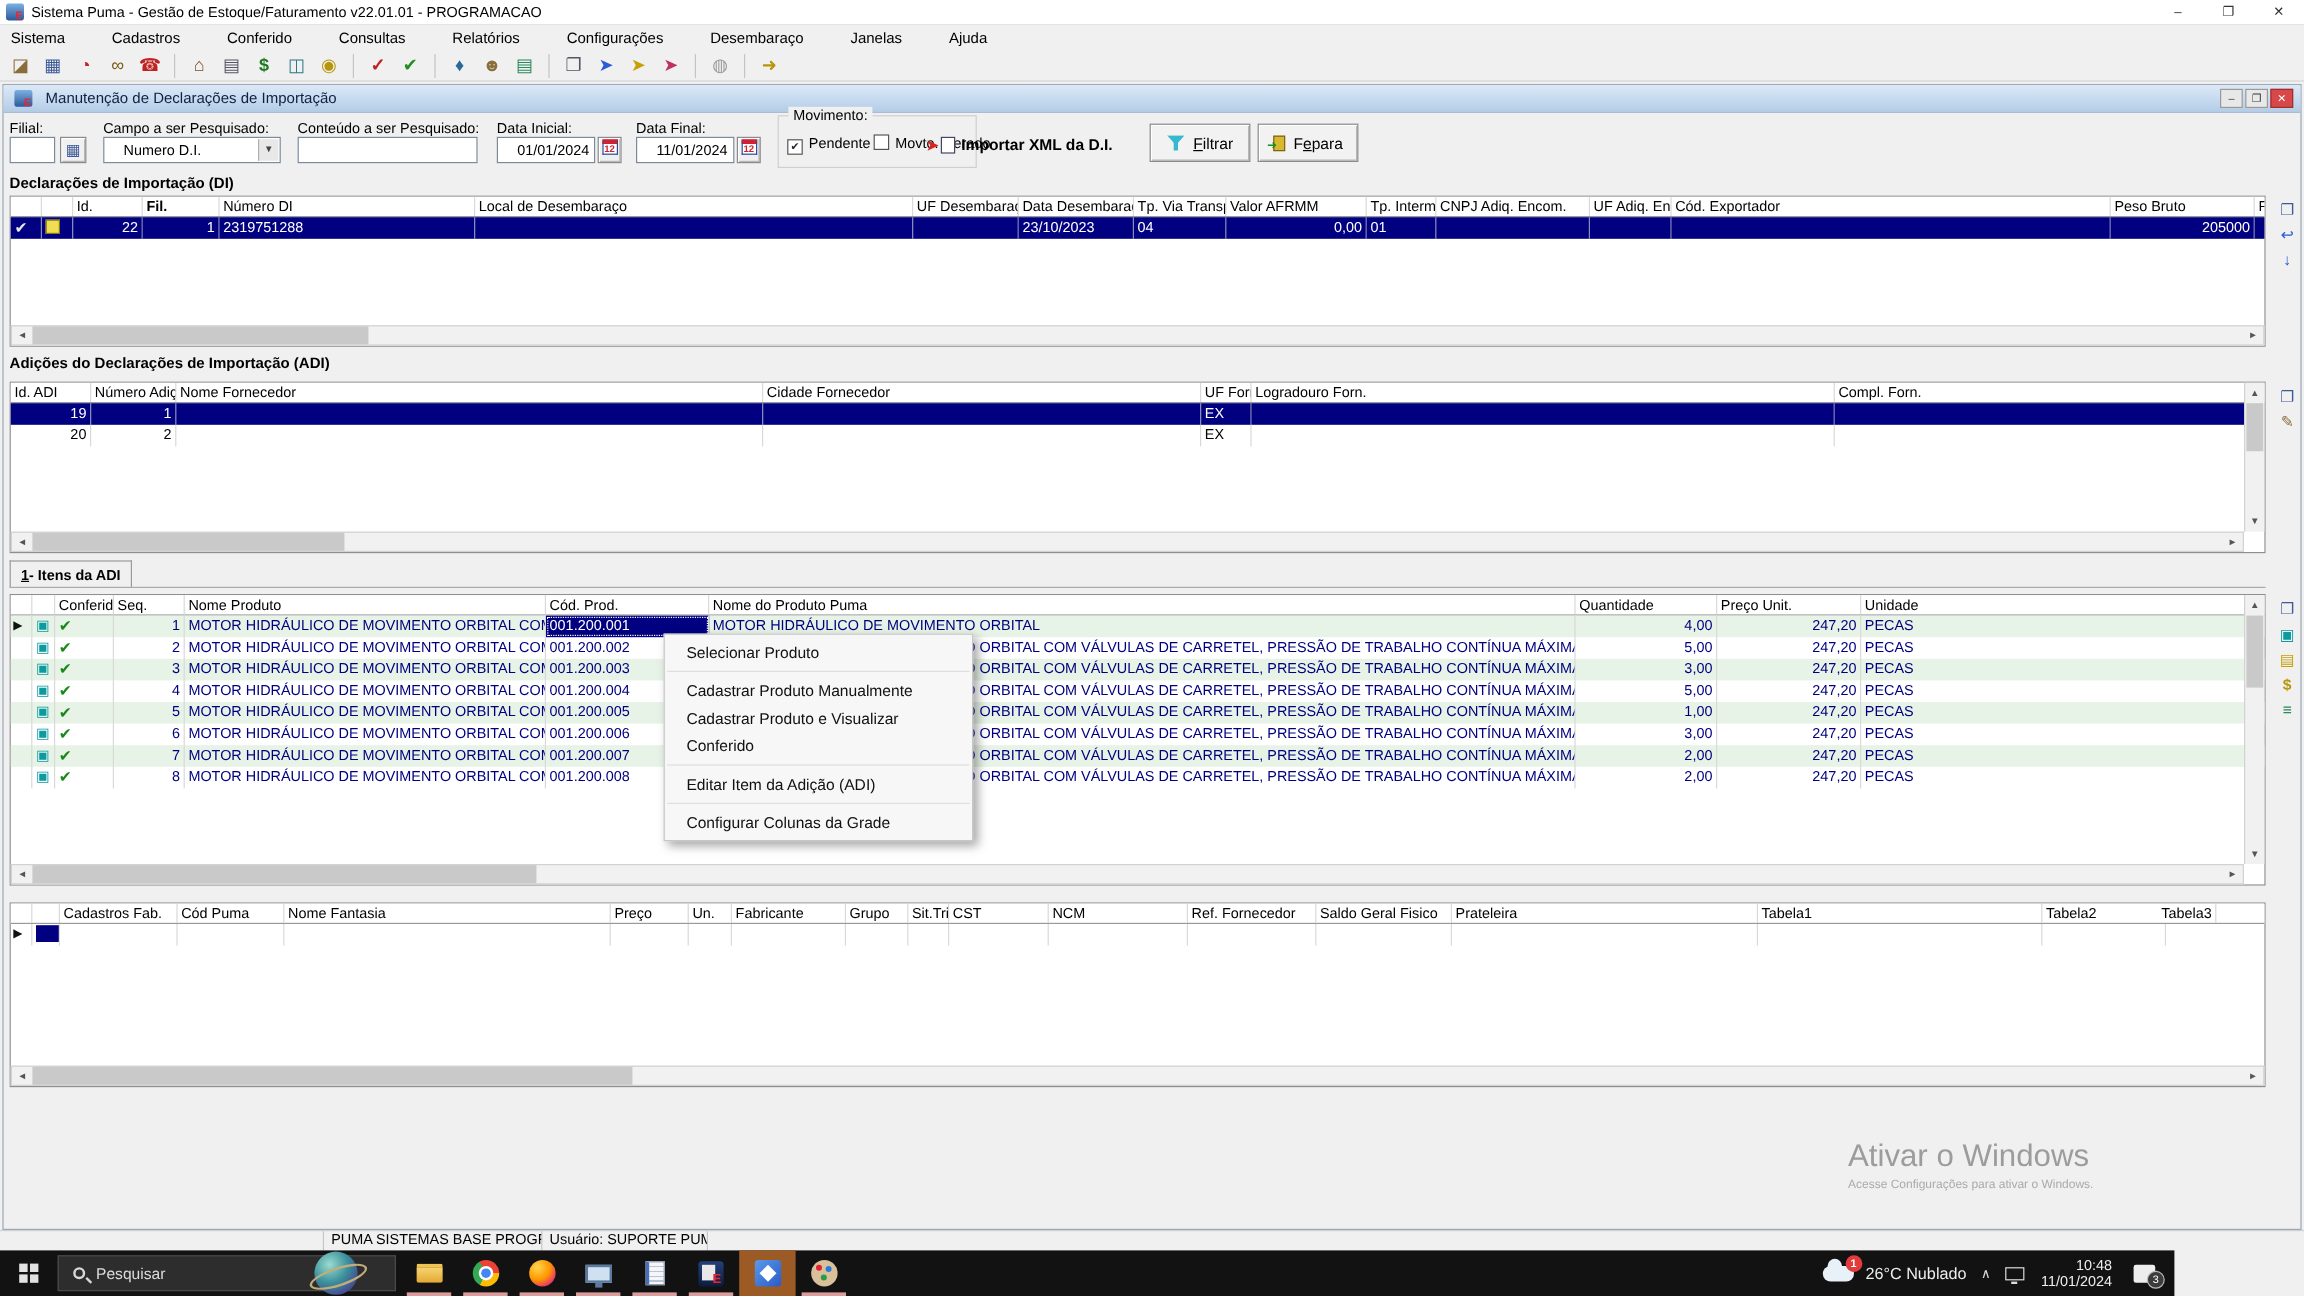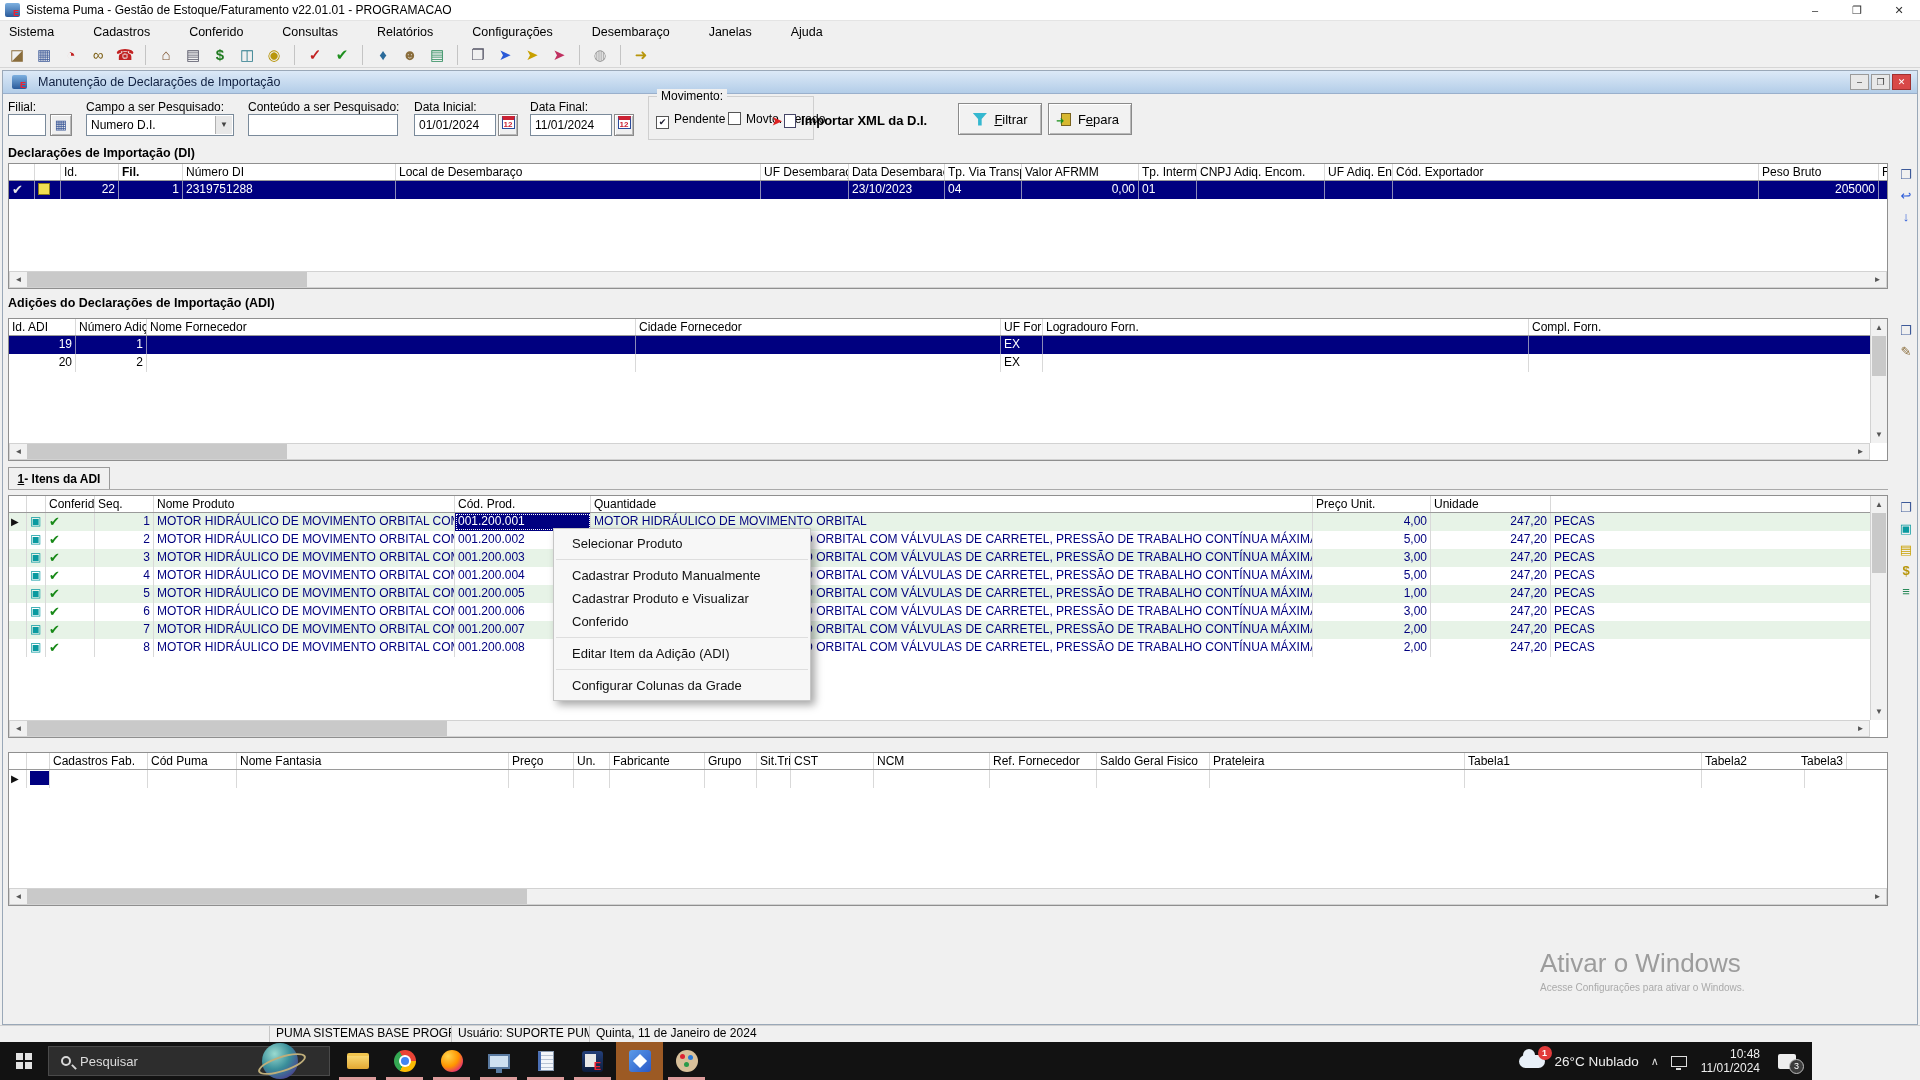--- a/index.html
+++ b/index.html
@@ -18,21 +18,21 @@
 .tsep{width:1px;height:20px;background:#c4c4c4;margin:0 4px}
 
 .mdiwin{position:absolute;left:2px;top:70px;width:1916px;height:955px;border:1px solid #9aa8b8;background:#f0f0f0}
 .mtb{position:absolute;left:3px;top:71px;width:1914px;height:23px;background:linear-gradient(#dce9f7,#b3cde8);border-bottom:1px solid #9ab0cc;display:flex;align-items:center;padding-left:4px}
 .mtb .t{font-size:12.5px;color:#102040;margin-left:5px}
 .mcbs{position:absolute;right:6px;top:3px;display:flex;gap:2px}
 .mcb{width:19px;height:16px;background:#e8e8e8;border:1px solid #9a9a9a;font-size:9px;line-height:14px;text-align:center;color:#333}
 .mcb.close{background:#d84848;color:#fff;border-color:#a03030}
 
 .flabel{position:absolute;font-size:12px;color:#000}
-.inp{position:absolute;background:#fff;border:1px solid #7a8a9a;padding:1px 4px;font-size:12px;line-height:18px;overflow:hidden;white-space:nowrap}
+.inp{position:absolute;background:#fff;border:1px solid #7a8a9a;padding:1px 16px;font-size:12px;line-height:18px;overflow:hidden;white-space:nowrap}
 .combo .arr{position:absolute;right:1px;top:1px;bottom:1px;width:17px;background:#e8e8e8;border-left:1px solid #b0b0b0;font-size:8px;line-height:18px;text-align:center;color:#444}
 .rbtn{position:absolute;background:#f0f0f0;border:1px solid #8a8a8a;box-shadow:inset 1px 1px 0 #fff,inset -1px -1px 0 #b8b8b8;text-align:center}
 .calface{display:block;margin:1px auto 0;width:13px;height:13px;background:#fff;border:1px solid #2a4a9a;border-top:4px solid #c23;font-size:8px;line-height:9px;color:#c23;font-weight:bold}
 .fset{position:absolute;border:1px solid #cfcfcf}
 .fleg{position:absolute;top:-8px;left:8px;background:#f0f0f0;padding:0 4px;font-size:12px}
 .cb{width:13px;height:13px;border:1px solid #555;background:#fff;display:inline-block;text-align:center;line-height:11px;font-size:11px;color:#222;vertical-align:-2px;margin-right:5px}
 .cbrow{position:absolute;font-size:12px;white-space:nowrap}
 .implink{position:absolute;display:flex;align-items:center;gap:5px;font-weight:bold;font-size:13px}
 .impdoc{width:12px;height:14px;background:#fff;border:1px solid #446;position:relative}
 .imparr{color:#d22;font-size:12px;margin-right:-3px}
@@ -343,20 +343,21 @@
   </div>
 <div class="panline"></div>
 <div class="grid itg" style="left:8px;top:495px;width:1880px;height:243px">
   <div class="gr gh">
     <div class="gc"></div>
       <div class="gc"></div>
     <div class="gc">Conferido</div>
     <div class="gc">Seq.</div>
     <div class="gc">Nome Produto</div>
     <div class="gc">Cód. Prod.</div>
+    <div class="gc">Nome do Produto Puma</div>
     <div class="gc">Quantidade</div>
     <div class="gc">Preço Unit.</div>
     <div class="gc">Unidade</div>
   </div>
   <div class="gr galt">
     <div class="gc ind"><span>▶</span></div>
     <div class="gc"><span class="cube">▣</span></div>
     <div class="gc"><span class="gcheck">✔</span></div>
     <div class="gc num tblue">1</div>
     <div class="gc tblue">MOTOR HIDRÁULICO DE MOVIMENTO ORBITAL COM VÁLVU</div>
@@ -535,21 +536,20 @@
   </div>
 </div>
 
 <div class="wm1">Ativar o Windows</div>
 <div class="wm2">Acesse Configurações para ativar o Windows.</div>
 
 <div class="statusbar">
   <span class="sp" style="left:0;width:270px"></span>
   <span class="sp" style="left:270px;width:182px">PUMA SISTEMAS  BASE PROGRAMA</span>
   <span class="sp" style="left:452px;width:138px">Usuário: SUPORTE PUMA</span>
-  <span class="sp" style="left:590px;width:1330px;border-right:none">Quinta, 11 de Janeiro de 2024</span>
 </div>
 
 <div class="taskbar">
   <span class="startbtn">
       <span class="winlogo">
         <i></i>
         <i></i>
         <i></i>
         <i></i>
       </span>

